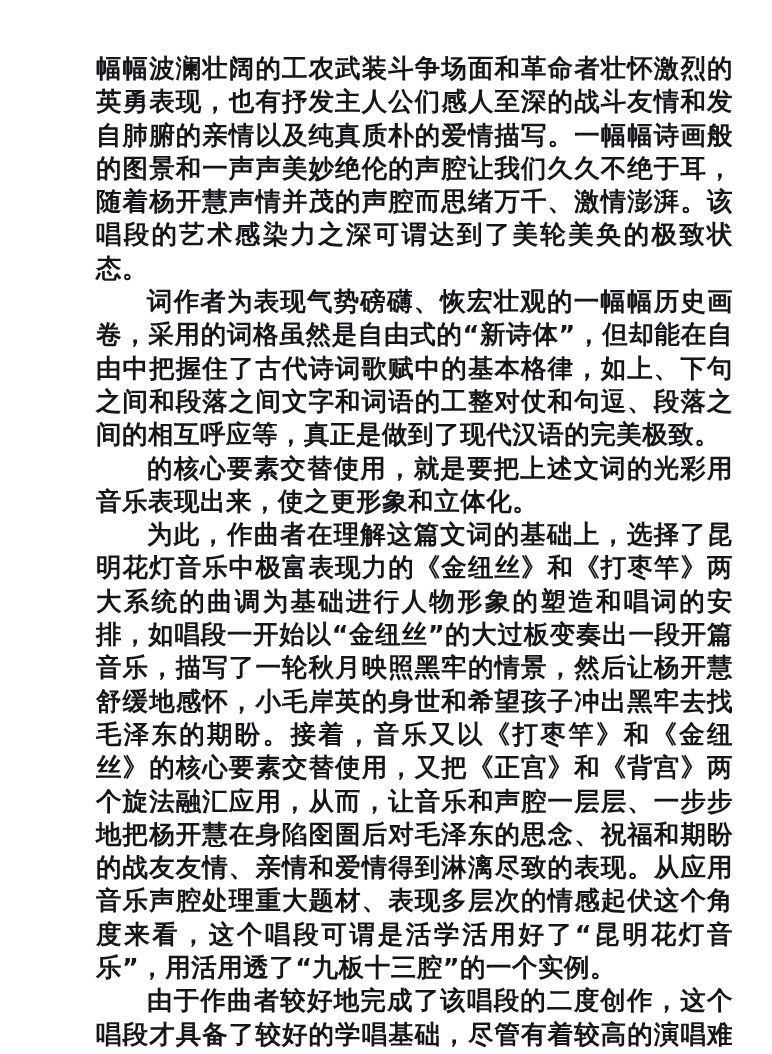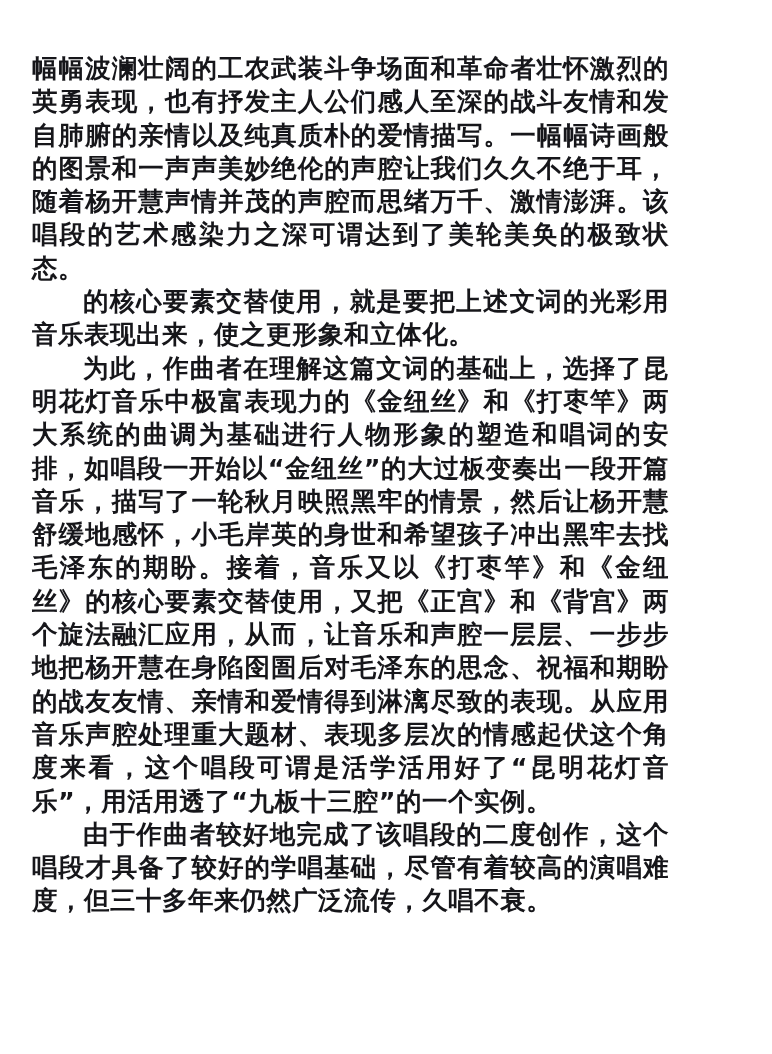--- a/index.html
+++ b/index.html
@@ -13,21 +13,21 @@
     overflow: hidden;
     font-family: "DejaVu Sans", "Liberation Sans", sans-serif;
   }
 
   #page {
     position: relative;
     width: 772px;
     height: 758px;
     background: #ffffff;
     box-sizing: border-box;
-    padding: 52px 67px 0 32px;
+    padding: 52px 67px 0 96px;
   }
 
   #article {
     width: 637px;
   }
 
   
   .para {
     margin: 0;
     padding: 0;
@@ -58,20 +58,21 @@
   }
 </style>
 </head>
 <body>
 
 <div id="page" style="background: rgb(255, 255, 255);">
   <div id="article">
 
     <p class="para noindent lastline-short" style="text-indent: 0px; color: rgb(22, 22, 26);">幅幅波澜壮阔的工农武装斗争场面和革命者壮怀激烈的英勇表现，也有抒发主人公们感人至深的战斗友情和发自肺腑的亲情以及纯真质朴的爱情描写。一幅幅诗画般的图景和一声声美妙绝伦的声腔让我们久久不绝于耳，随着杨开慧声情并茂的声腔而思绪万千、激情澎湃。该唱段的艺术感染力之深可谓达到了美轮美奂的极致状态。</p>
 
+    <p class="para lastline-short" style="text-indent: 2em; color: rgb(22, 22, 26);">词作者为表现气势磅礴、恢宏壮观的一幅幅历史画卷，采用的词格虽然是自由式的“新诗体”，但却能在自由中把握住了古代诗词歌赋中的基本格律，如上、下句之间和段落之间文字和词语的工整对仗和句逗、段落之间的相互呼应等，真正是做到了现代汉语的完美极致。</p>
 
     <p class="para lastline-short" style="text-indent: 2em; color: rgb(22, 22, 26);">的核心要素交替使用，就是要把上述文词的光彩用音乐表现出来，使之更形象和立体化。</p>
 
     <p class="para lastline-short" style="text-indent: 2em; color: rgb(22, 22, 26);">为此，作曲者在理解这篇文词的基础上，选择了昆明花灯音乐中极富表现力的《金纽丝》和《打枣竿》两大系统的曲调为基础进行人物形象的塑造和唱词的安排，如唱段一开始以“金纽丝”的大过板变奏出一段开篇音乐，描写了一轮秋月映照黑牢的情景，然后让杨开慧舒缓地感怀，小毛岸英的身世和希望孩子冲出黑牢去找毛泽东的期盼。接着，音乐又以《打枣竿》和《金纽丝》的核心要素交替使用，又把《正宫》和《背宫》两个旋法融汇应用，从而，让音乐和声腔一层层、一步步地把杨开慧在身陷囹圄后对毛泽东的思念、祝福和期盼的战友友情、亲情和爱情得到淋漓尽致的表现。从应用音乐声腔处理重大题材、表现多层次的情感起伏这个角度来看，这个唱段可谓是活学活用好了“昆明花灯音乐”，用活用透了“九板十三腔”的一个实例。</p>
 
     <p class="para lastline-short" style="text-indent: 2em; color: rgb(22, 22, 26);">由于作曲者较好地完成了该唱段的二度创作，这个唱段才具备了较好的学唱基础，尽管有着较高的演唱难度，但三十多年来仍然广泛流传，久唱不衰。</p>
 
   </div>
 </div>
 

